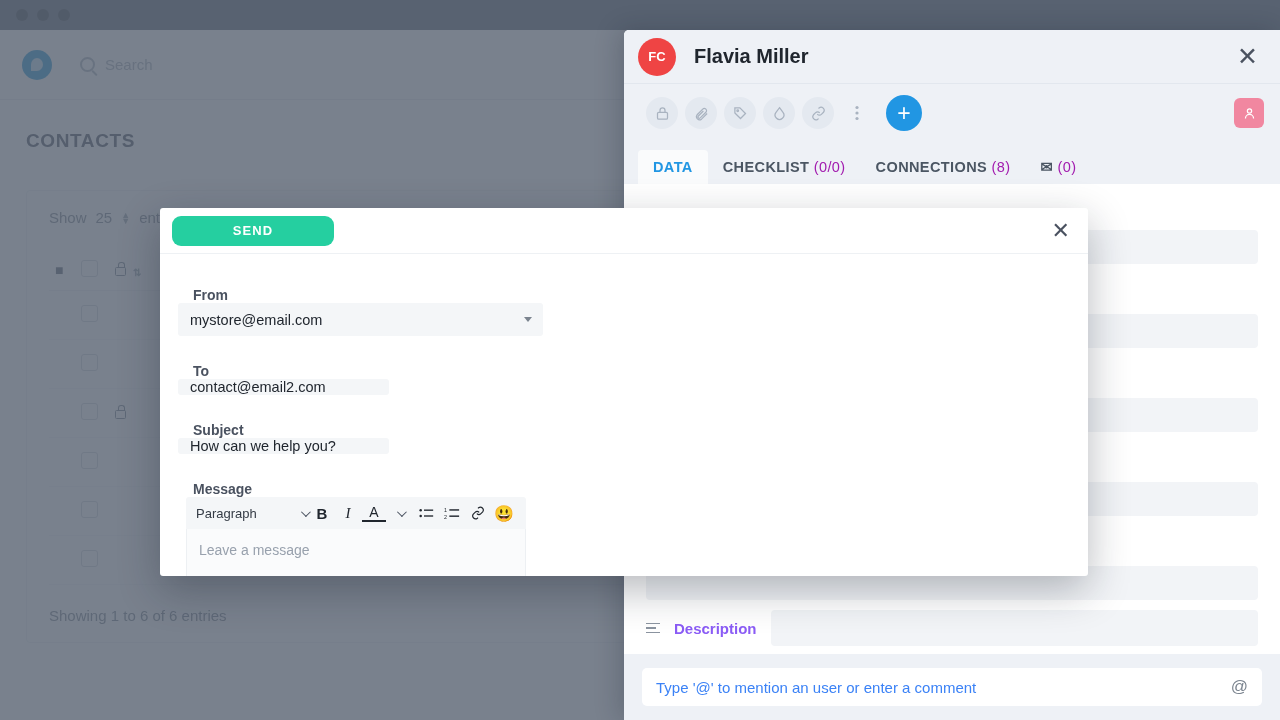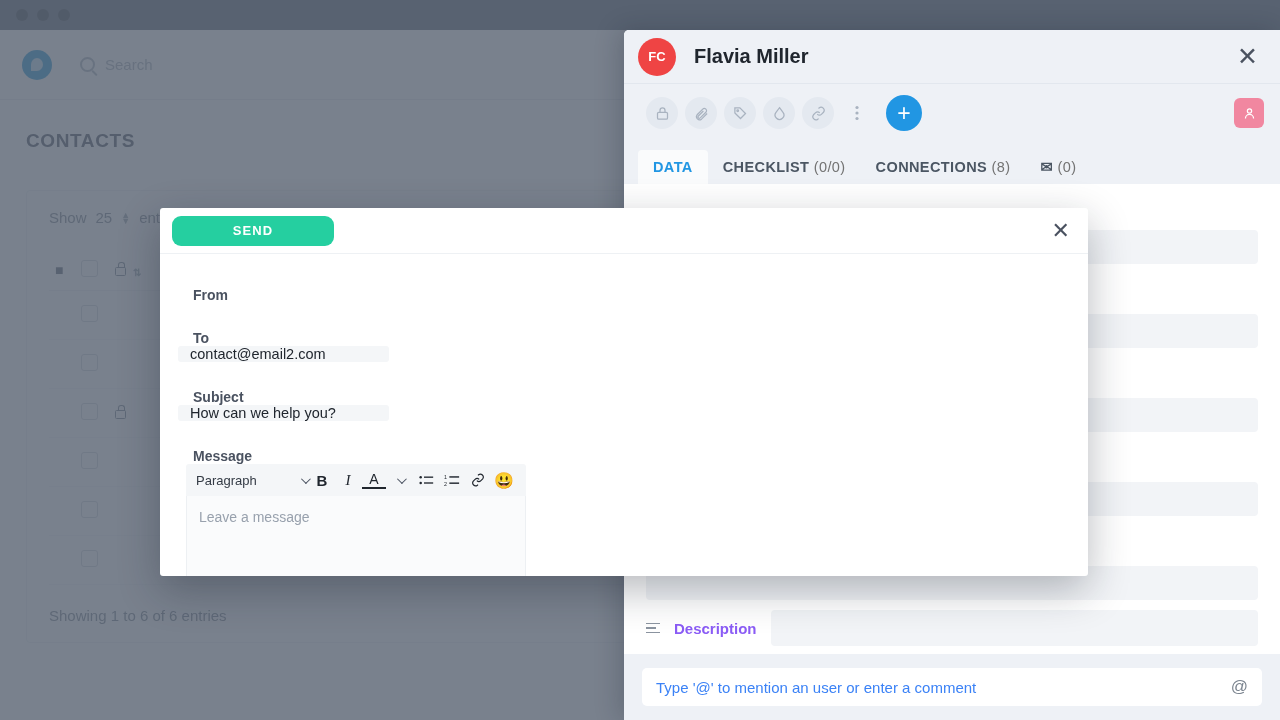--- a/index.html
+++ b/index.html
@@ -145,21 +145,21 @@
     padding: 0 0 0 14px; gap: 0; flex: none; height: 42px;
   }
   .tab {
     font-size: 14.5px; font-weight: bold; color: #4b5663;
     padding: 9px 15px; letter-spacing: .4px; white-space: nowrap;
   }
   .tab.active {
     background: #fafbfc; color: #2196e3;
     border-radius: 4px 4px 0 0;
   }
-  .tab .cnt { color: #737373; font-weight: normal; }
+  .tab .cnt { color: #a21caf; font-weight: normal; }
   .sp-content { flex: 1; background: #fff; overflow: hidden; position: relative; }
   .field-row { height: 42px; display: flex; align-items: center; padding: 0 22px; }
   .field-row .ghost {
     flex: 1; height: 34px; border-radius: 4px; background: #f2f4f7;
   }
   .field-row.white .ghost { background: transparent; }
   .desc-row {
     display: flex; align-items: center; padding: 0 22px; height: 48px;
     gap: 14px; background: #fff;
   }
@@ -469,20 +469,24 @@
 
     <div class="modal-head">
       <button class="send-btn">SEND</button>
       <div class="modal-close">✕</div>
     </div>
 
     <div class="modal-body">
 
       <div class="frow">
         <div class="flabel">From</div>
+        <div class="fselect">
+          <span>mystore@email.com</span>
+          <span class="caret"></span>
+        </div>
       </div>
 
       <div class="frow">
         <div class="flabel">To</div>
         <input class="finput" type="text" value="contact@email2.com" style="">
       </div>
 
       <div class="frow">
         <div class="flabel">Subject</div>
         <input class="finput" type="text" value="How can we help you?" style="">

